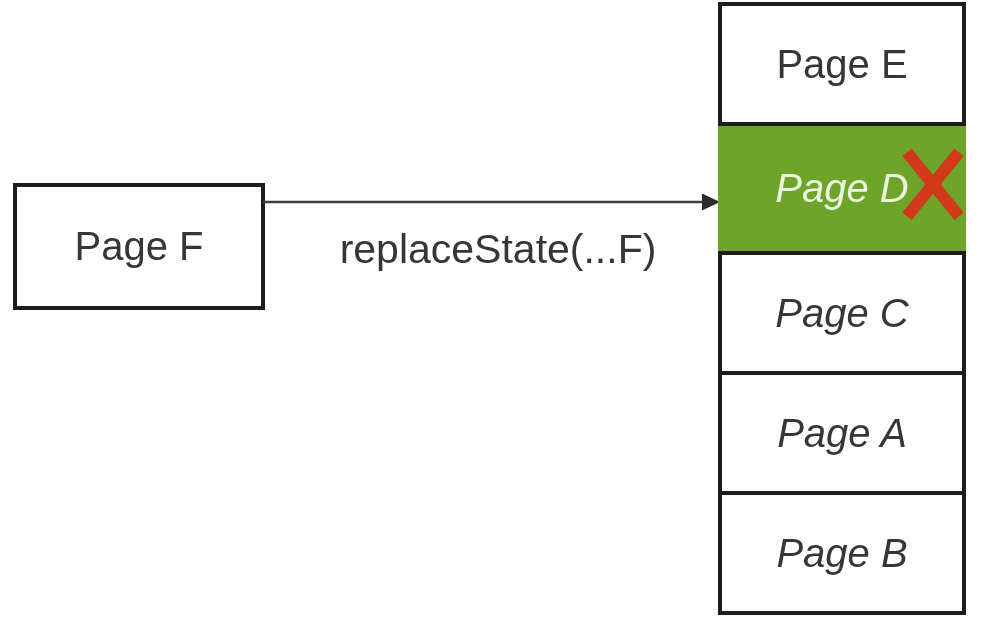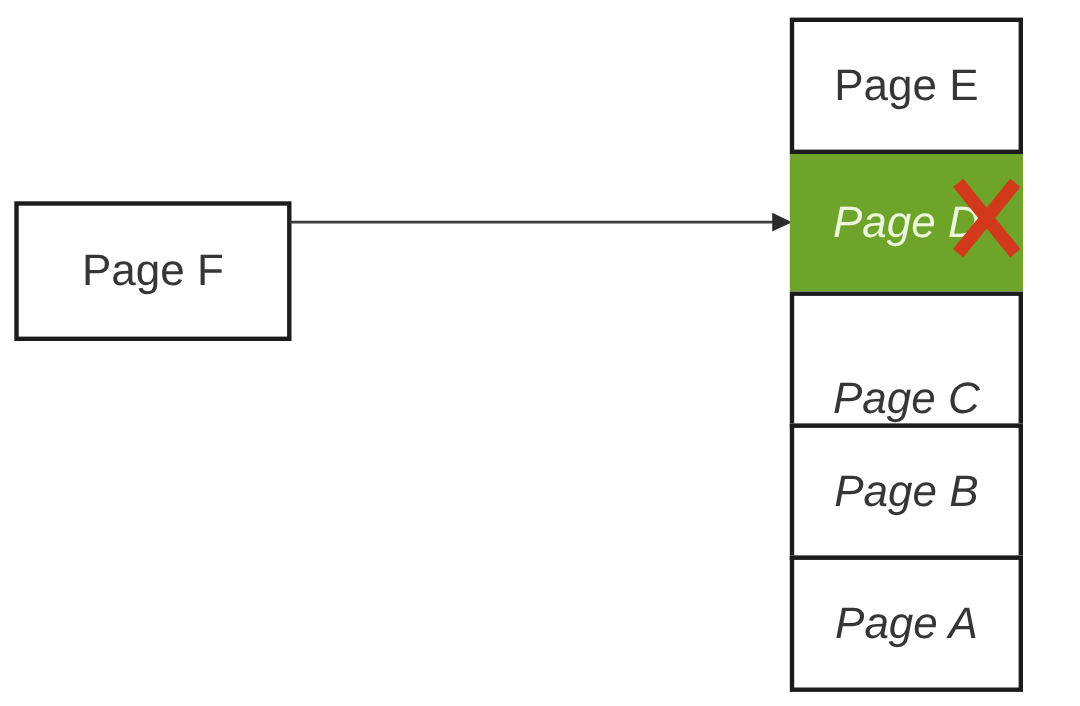--- a/index.html
+++ b/index.html
@@ -50,22 +50,22 @@
     text-align: center;
     font-size: 41px;
     color: var(--text, #363636);
     white-space: nowrap;
   }
 
   
   .stack {
     position: absolute;
     left: 718px;
-    top: 16px;
-    width: 212px;
+    top: 2px;
+    width: 248px;
     display: flex;
     flex-direction: column;
   }
   .stack-box {
     height: 124px;
     box-sizing: border-box;
     border: 4px solid var(--box-border, #1c1c1c);
     background: #ffffff;
     display: flex;
     align-items: center;
@@ -79,21 +79,20 @@
   }
   .stack-box.highlighted {
     border: none;
     background: var(--highlight-green, #6fa42b);
     color: var(--highlight-text, #eaf7dc);
     height: 125px;
     margin-top: 0;
   }
   .stack-box.highlighted + .stack-box {
     margin-top: 0;
-    align-items: flex-end;
   }
   .x-mark {
     position: absolute;
     right: 0px;
     top: 50%;
     transform: translateY(-56%);
     width: 66px;
     height: 80px;
   }
 </style>
@@ -103,42 +102,43 @@
 <div class="canvas">
 
   <div class="source-box">
     <span>Page F</span>
   </div>
 
   <svg class="arrow-svg" viewBox="0 0 458 28">
     <line x1="0" y1="14" x2="441" y2="14" stroke="#3d3d3d" stroke-width="2.5"></line>
     <polygon points="439,5.5 457,14 439,22.5" fill="#2b2b2b"></polygon>
   </svg>
+  <div class="arrow-label">replaceState(...F)</div>
 
   <div class="stack">
 
     <div class="stack-box">
       <span>Page E</span>
     </div>
 
     <div class="stack-box highlighted">
       <span>Page D</span>
       <svg class="x-mark" viewBox="0 0 66 80">
         <line x1="7" y1="8" x2="59" y2="72" stroke="#d2391a" stroke-width="12" stroke-linecap="butt"></line>
         <line x1="59" y1="8" x2="7" y2="72" stroke="#d2391a" stroke-width="12" stroke-linecap="butt"></line>
       </svg>
     </div>
 
     <div class="stack-box">
       <span>Page C</span>
     </div>
 
     <div class="stack-box">
-      <span>Page B</span>
+      <span>Page A</span>
     </div>
 
     <div class="stack-box">
-      <span>Page A</span>
+      <span>Page B</span>
     </div>
 
   </div>
 
 </div>
 
 </body></html>

